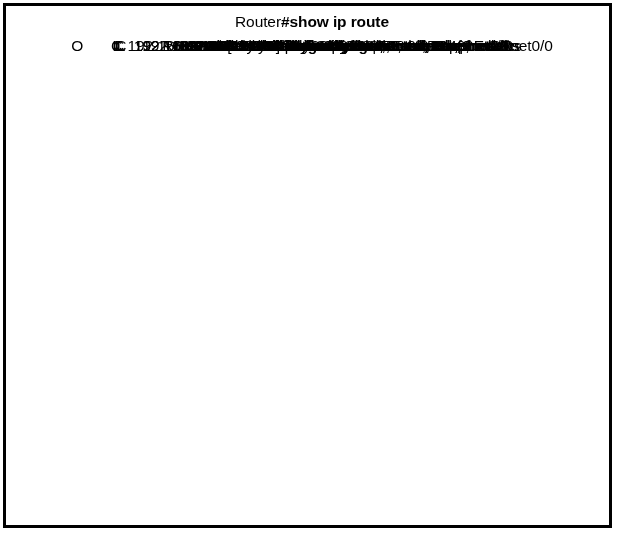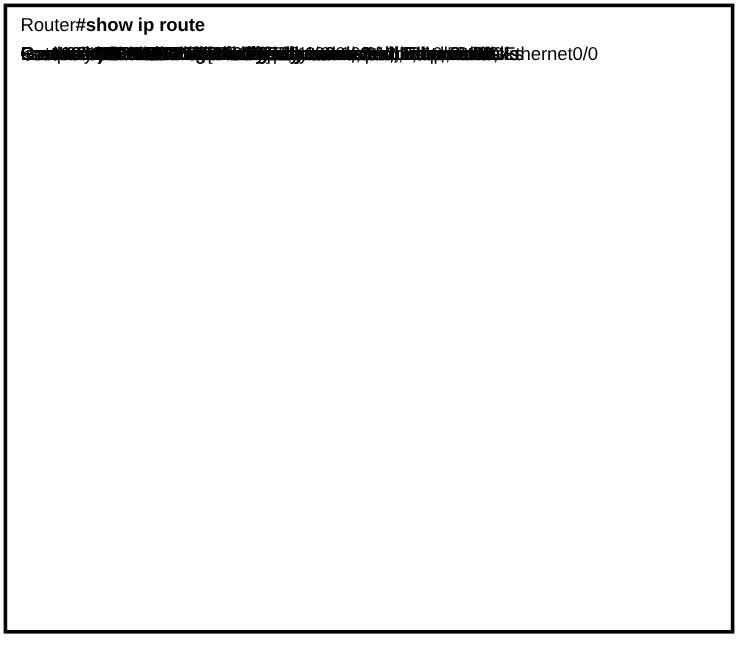--- a/index.html
+++ b/index.html
@@ -36,20 +36,21 @@
     line-height: 24px;
     color: #000000;
     white-space: nowrap;
     letter-spacing: -0.1px;
   }
 
   .line {
     height: 24px;
     line-height: 24px;
     white-space: pre;
+    text-align: center;
   }
 
   .line.blank {
     height: 24px;
   }
 
   .bold {
     font-weight: bold;
   }
 

